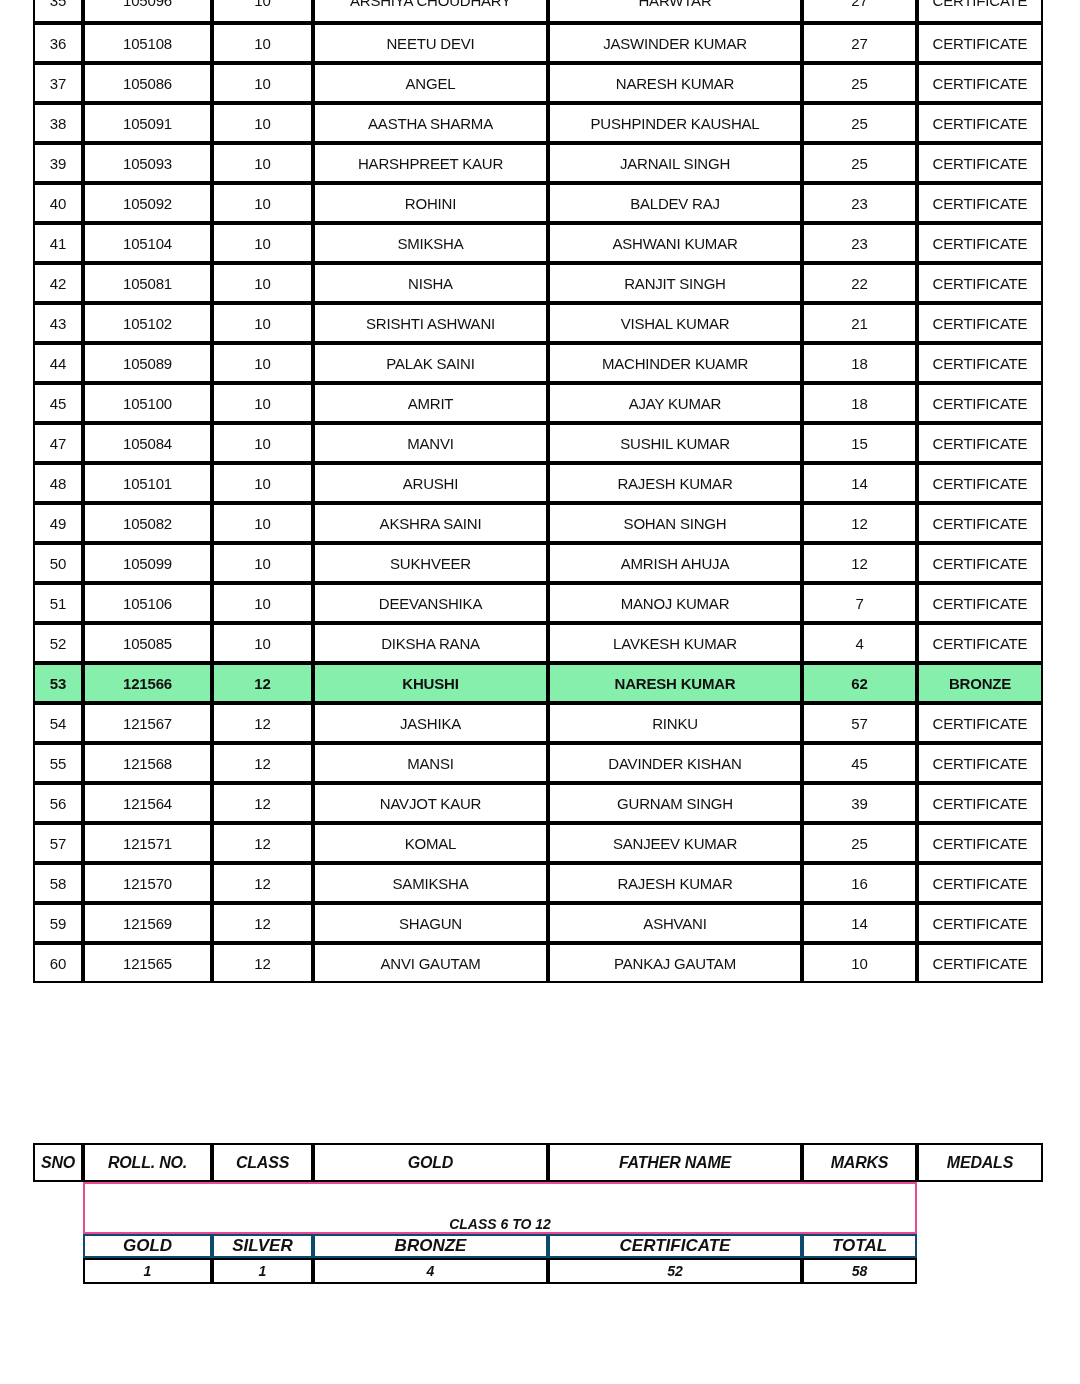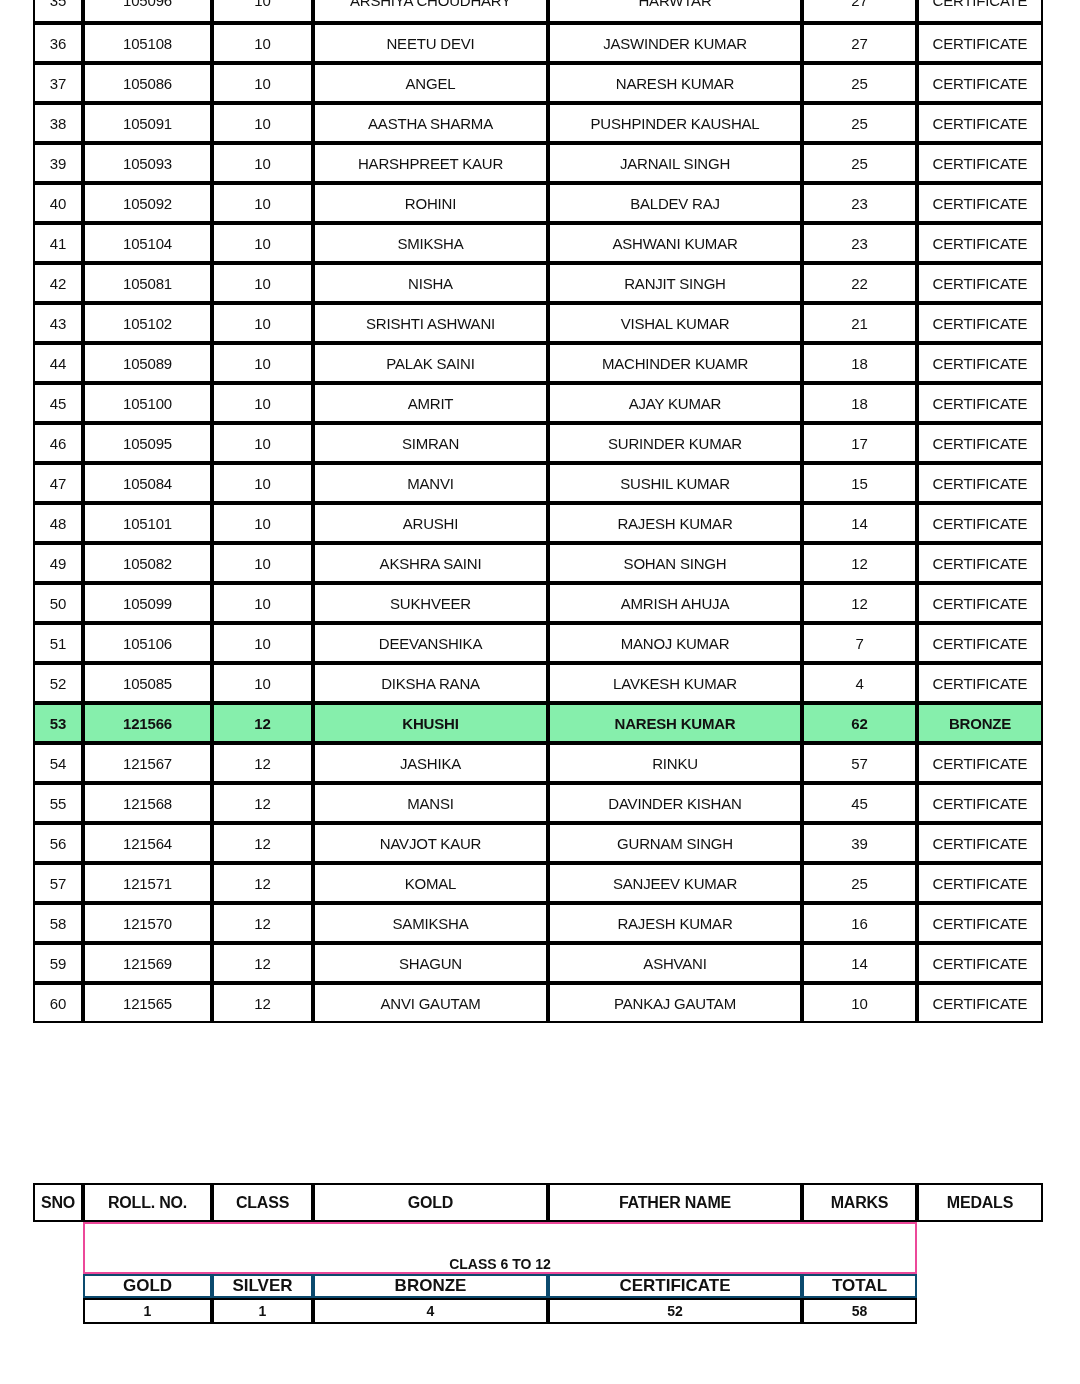--- a/index.html
+++ b/index.html
@@ -54,20 +54,21 @@
   
   .summary-table {
     margin-top: 160px;
   }
   .summary-table td {
     box-sizing: border-box;
     text-align: center;
     padding: 0;
     overflow: hidden;
     white-space: nowrap;
+    font-style: italic;
   }
   .sum-h {
     border: 2px solid #000;
     font-weight: bold;
     font-size: 16px;
     height: 39px;
     vertical-align: middle;
     letter-spacing: -0.2px;
   }
   .noborder { border: none; }
@@ -351,43 +352,20 @@
             <div class="cellc">10</div>
           </td>
           <td>
             <div class="cellc">AMRIT</div>
           </td>
           <td>
             <div class="cellc">AJAY KUMAR</div>
           </td>
           <td>
             <div class="cellc">18</div>
-          </td>
-          <td>
-            <div class="cellc">CERTIFICATE</div>
-          </td>
-        </tr>
-        <tr>
-          <td>
-            <div class="cellc">46</div>
-          </td>
-          <td>
-            <div class="cellc">105095</div>
-          </td>
-          <td>
-            <div class="cellc">10</div>
-          </td>
-          <td>
-            <div class="cellc">SIMRAN</div>
-          </td>
-          <td>
-            <div class="cellc">SURINDER KUMAR</div>
-          </td>
-          <td>
-            <div class="cellc">17</div>
           </td>
           <td>
             <div class="cellc">CERTIFICATE</div>
           </td>
         </tr>
         <tr>
           <td>
             <div class="cellc">47</div>
           </td>
           <td>

